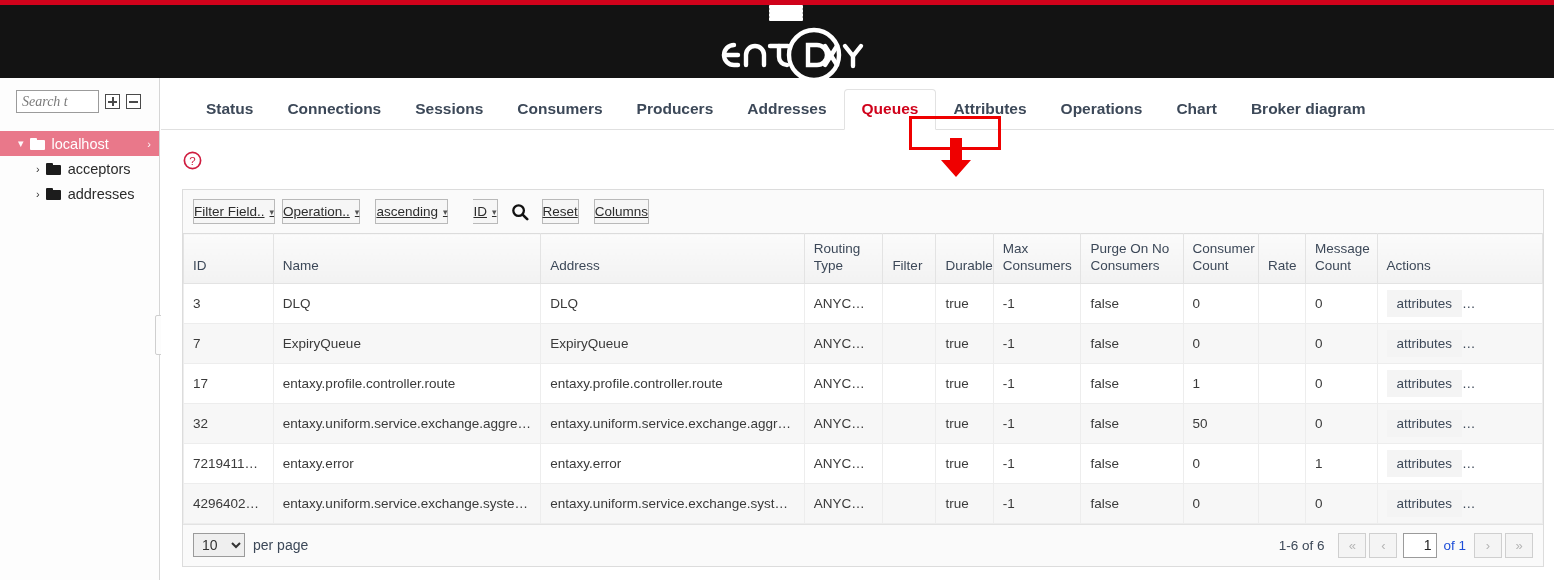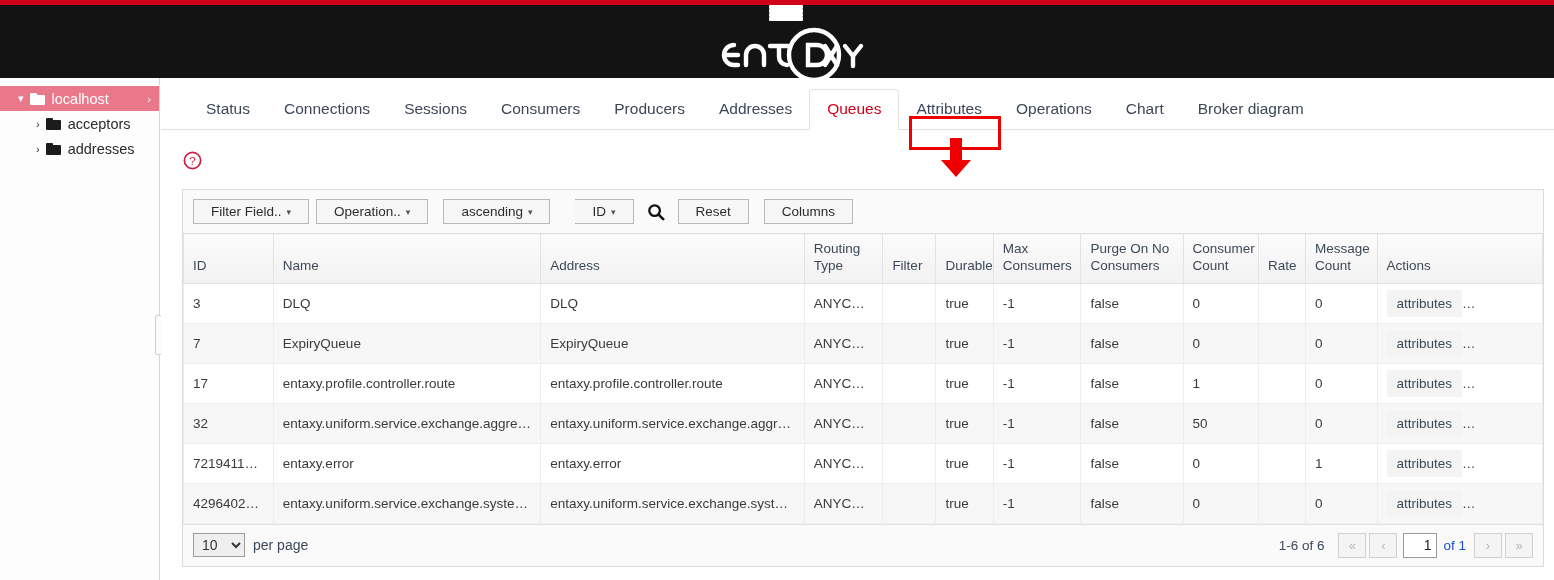--- a/index.html
+++ b/index.html
@@ -128,20 +128,21 @@
     position: absolute; top: 78px; left: 161px;
     width: 1393px; height: 502px; background: #ffffff;
   }
 
   
   .tabs {
     position: relative;
     height: 52px; display: flex; align-items: flex-end;
     padding-left: 28px;
     border-bottom: 1px solid #e0e0e0;
+    font-weight: bold;
   }
   .tab {
     font-size: 15.5px; color: #3c4858;
     padding: 0 17px 13px 17px; cursor: pointer; white-space: nowrap;
     line-height: 1;
   }
   .tab.active {
     color: #d0021b;
     border: 1px solid #e2e2e2; border-bottom: 1px solid #ffffff;
     border-radius: 4px 4px 0 0;
@@ -172,21 +173,21 @@
     border: 1px solid #dcdcdc;
     background: #fafafa;
   }
   .filter-bar {
     display: flex; align-items: center; gap: 7px;
     padding: 9px 10px;
   }
   .ctl {
     height: 25px; border: 1px solid #b9b9b9; background: #f6f6f6;
     font-size: 13.5px; color: #2d2d2d; display: inline-flex;
-    align-items: center; padding: 0 17px; cursor: pointer; white-space: nowrap;
+    align-items: center; padding: 0 0; cursor: pointer; white-space: nowrap; text-decoration: underline;
   }
   .ctl .chev { margin-left: 5px; font-size: 9px; color: #555; }
   .val-input {
     flex: none; width: 182px; height: 25px;
     border: 1px solid #b9b9b9; background: #ffffff;
     font-family: "Liberation Serif", serif;
     font-style: italic; font-size: 14px; color: #6e6e6e;
     padding: 0 7px; outline: none;
   }
   .val-input::placeholder { color: #8e8e8e; font-style: italic; }
@@ -309,20 +310,25 @@
         <text x="11" y="15.3" text-anchor="middle" font-size="12.5" font-family="Liberation Sans, sans-serif" fill="#f0f0f0">?</text>
       </svg>
       <div class="avatar">
         <div class="a-head"></div>
         <div class="a-body"></div>
       </div>
     </div>
   </div>
 
   <div class="sidebar">
+    <div class="sidebar-search-row">
+      <input class="sidebar-search" type="text" placeholder="Search t" style="">
+      <div class="tree-btn plus"></div>
+      <div class="tree-btn"></div>
+    </div>
 
     <div class="tree">
 
       <div class="tree-node selected">
         <span class="caret">▾</span>
         <span class="folder">
           <span class="f-tab"></span>
             <span class="f-body"></span>
         </span>
         <span>localhost</span>

